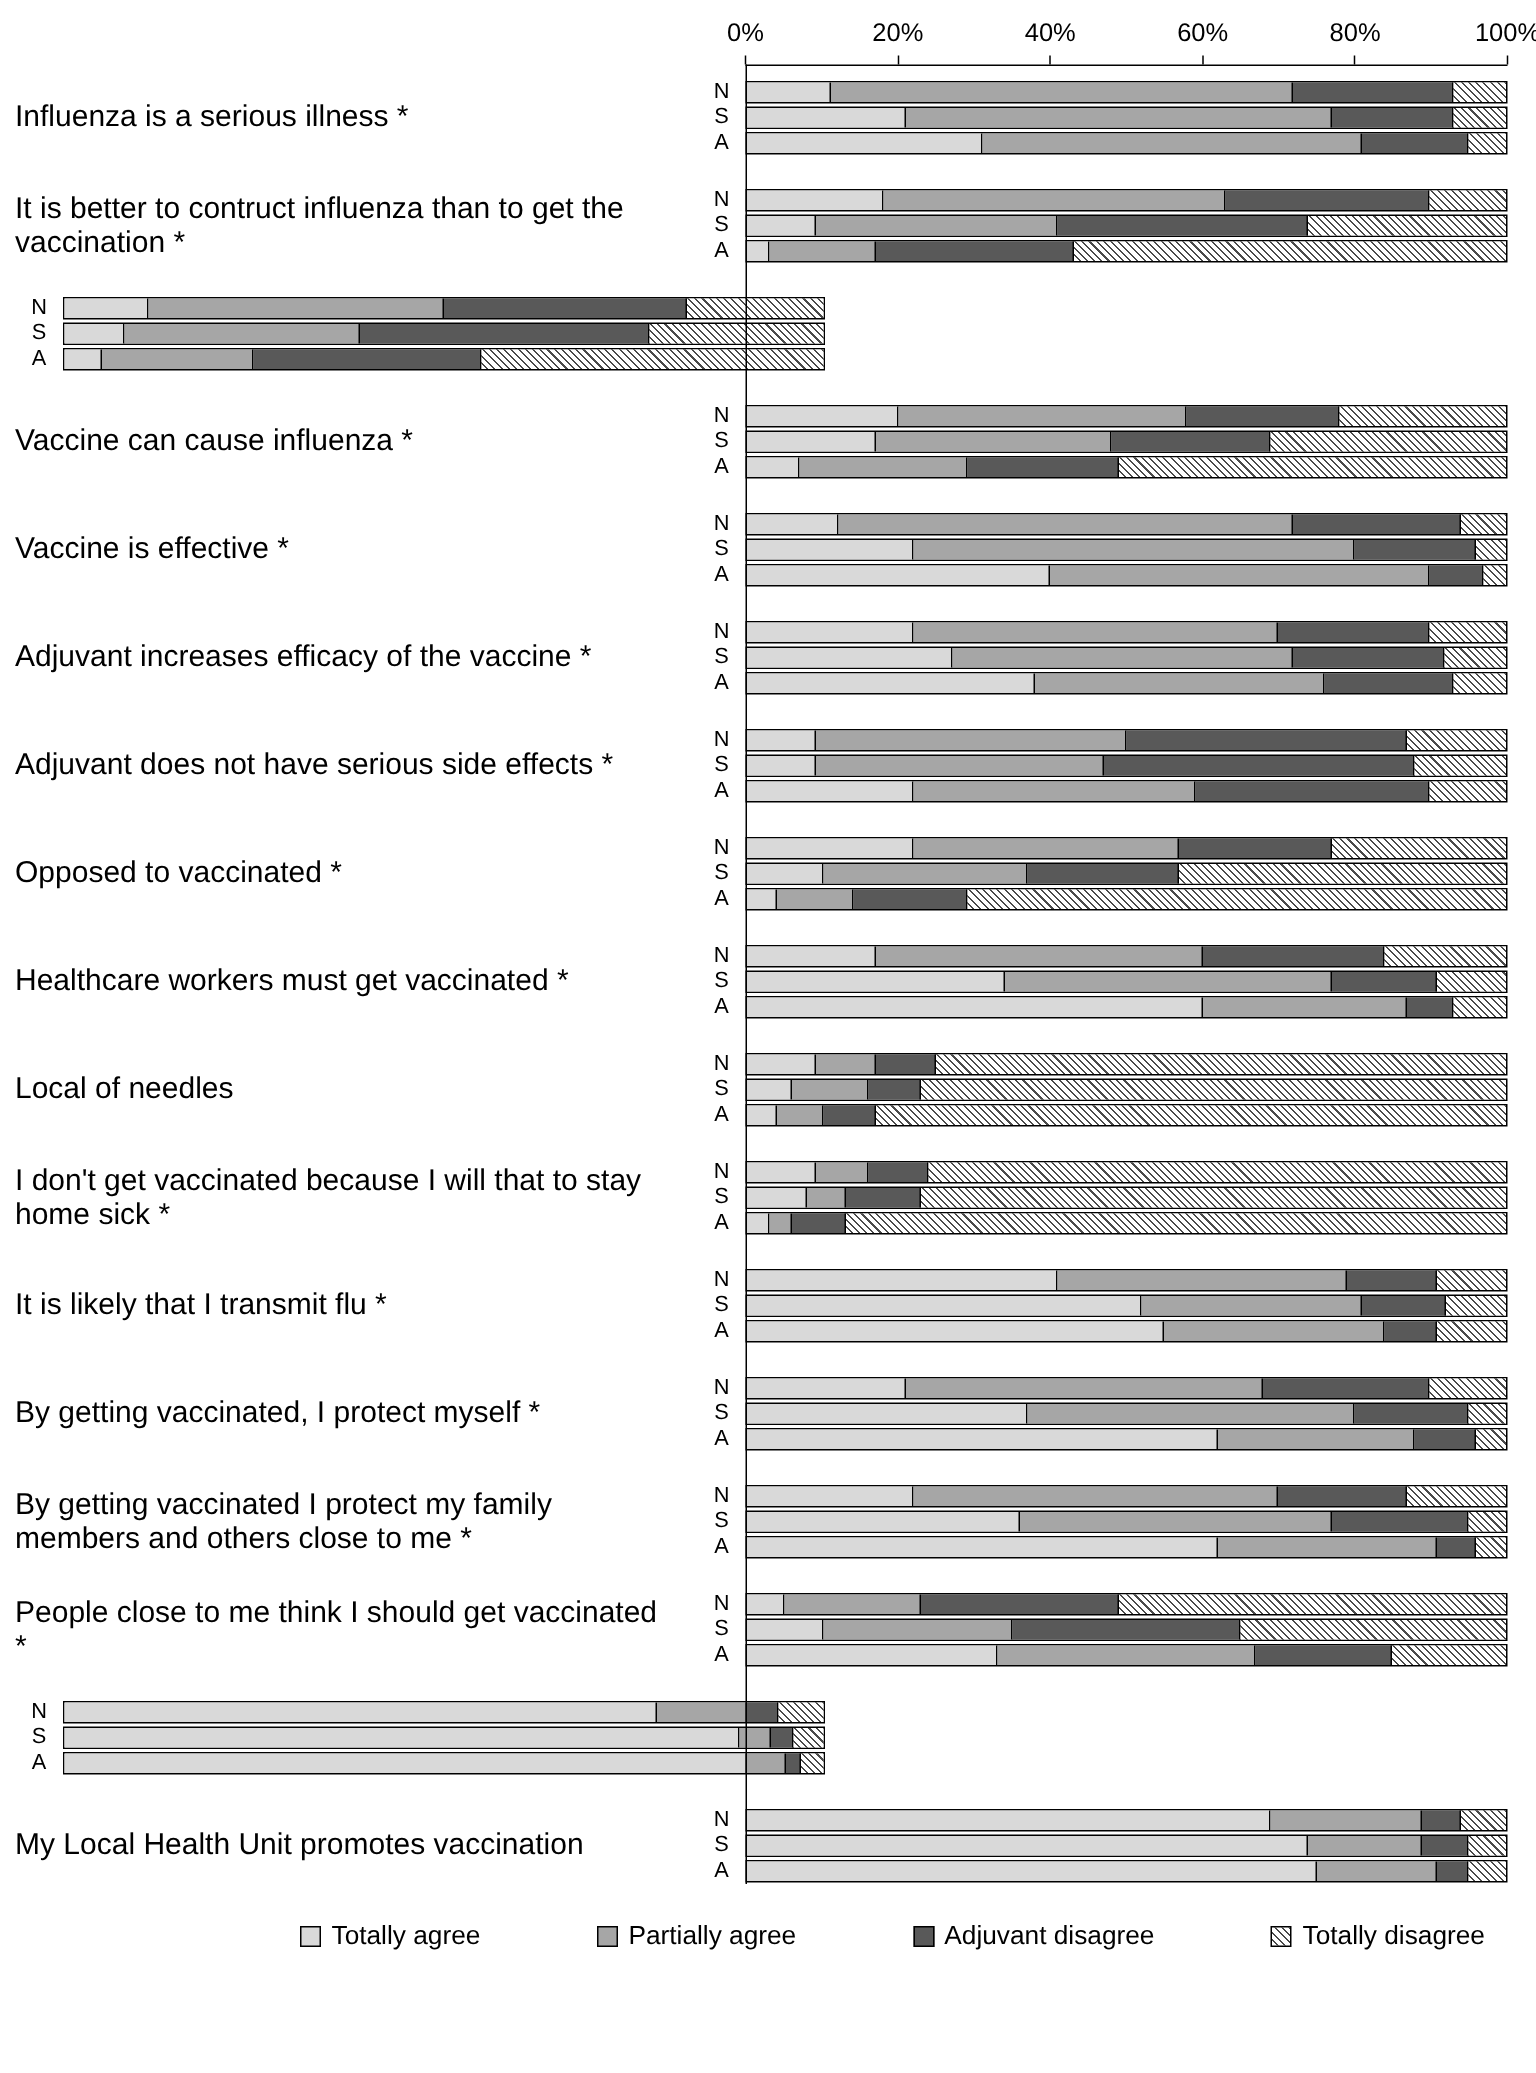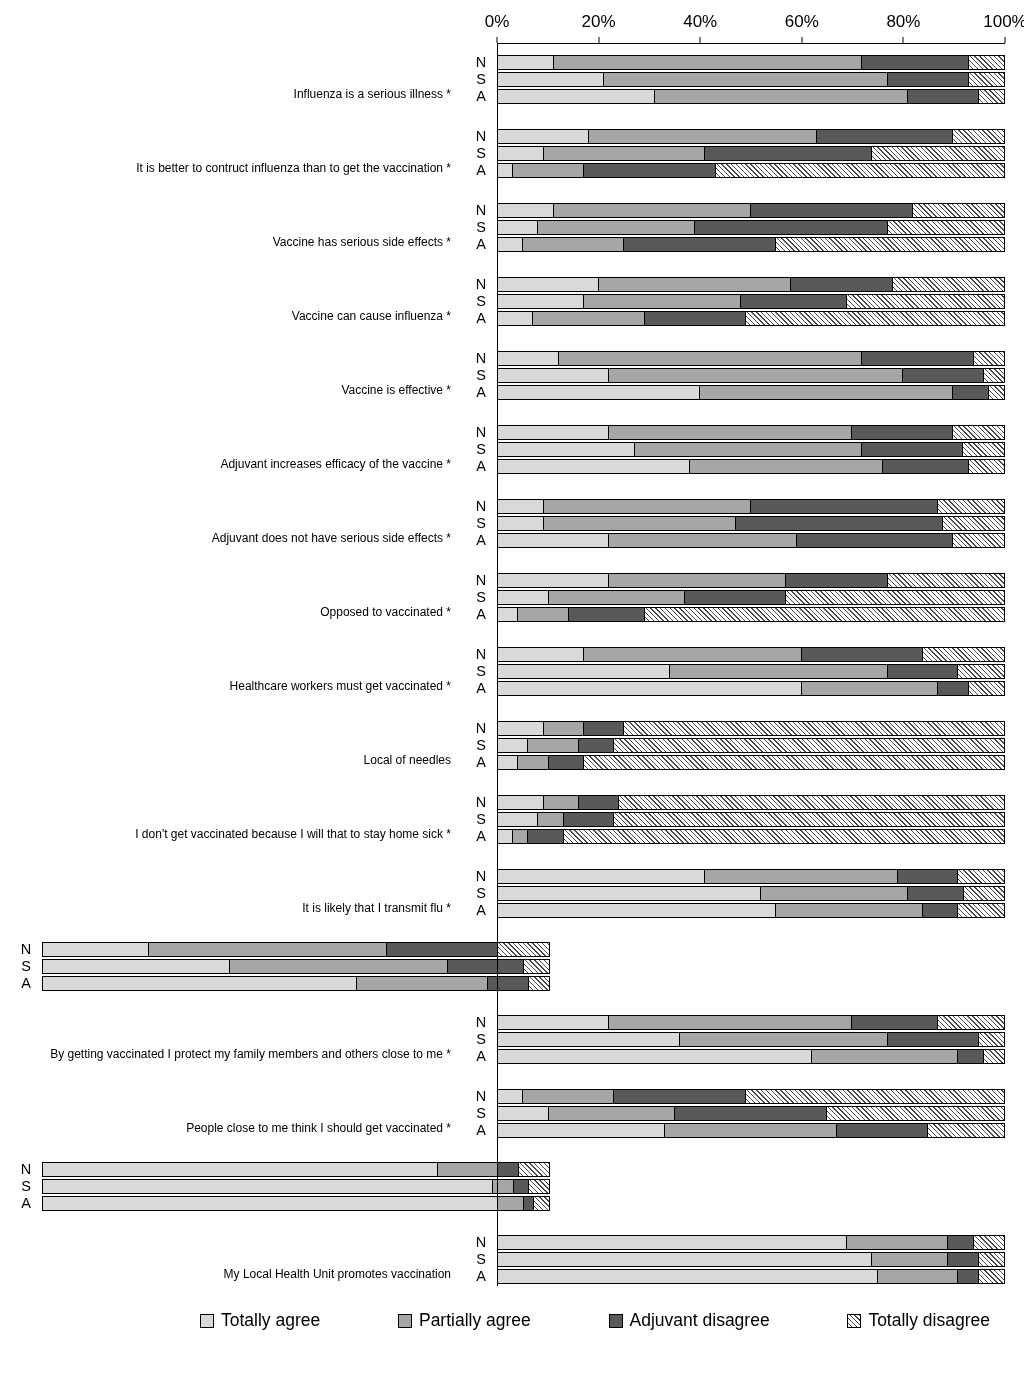--- a/index.html
+++ b/index.html
@@ -34,21 +34,21 @@
     position:absolute; left:487px; top:35px; bottom:0;
     width:1px; background:#000;
   }
 
   
   #chart-body { padding-top:9px; }
   .group-row { display:flex; align-items:center; margin-bottom:21px; }
   .group-row:last-child { margin-bottom:0; }
   .group-label {
     width:455px; flex:none; box-sizing:border-box; padding-right:14px;
-    text-align:right; font-size:12px; line-height:23px;margin-top:30px;
+    font-size:20px; line-height:23px;
   }
   .bars { width:540px; flex:none; }
   .bar-row { display:flex; align-items:center; height:17px; }
   .row-letter {
     width:32px; flex:none; text-align:center;
     font-size:14.5px; line-height:17px;
   }
   .bar-track {
     width:508px; flex:none; height:15px;
     display:flex; box-sizing:border-box;
@@ -161,21 +161,20 @@
               <div class="bar-track">
                 <div class="seg" style="width: 3%; background: rgb(217, 217, 217);"></div>
                 <div class="seg" style="width: 14%; background: rgb(166, 166, 166);"></div>
                 <div class="seg" style="width: 26%; background: rgb(89, 89, 89);"></div>
                 <div class="seg hatch" style="width: 57%;"></div>
               </div>
             </div>
           </div>
         </div>
         <div class="group-row">
-          <div class="group-label">Vaccine has serious side effects *</div>
           <div class="bars">
             <div class="bar-row">
               <span class="row-letter">N</span>
               <div class="bar-track">
                 <div class="seg" style="width: 11%; background: rgb(217, 217, 217);"></div>
                 <div class="seg" style="width: 39%; background: rgb(166, 166, 166);"></div>
                 <div class="seg" style="width: 32%; background: rgb(89, 89, 89);"></div>
                 <div class="seg hatch" style="width: 18%;"></div>
               </div>
             </div>
@@ -481,20 +480,21 @@
               <div class="bar-track">
                 <div class="seg" style="width: 55%; background: rgb(217, 217, 217);"></div>
                 <div class="seg" style="width: 29%; background: rgb(166, 166, 166);"></div>
                 <div class="seg" style="width: 7%; background: rgb(89, 89, 89);"></div>
                 <div class="seg hatch" style="width: 9%;"></div>
               </div>
             </div>
           </div>
         </div>
         <div class="group-row">
+          <div class="group-label">By getting vaccinated, I protect myself *</div>
           <div class="bars">
             <div class="bar-row">
               <span class="row-letter">N</span>
               <div class="bar-track">
                 <div class="seg" style="width: 21%; background: rgb(217, 217, 217);"></div>
                 <div class="seg" style="width: 47%; background: rgb(166, 166, 166);"></div>
                 <div class="seg" style="width: 22%; background: rgb(89, 89, 89);"></div>
                 <div class="seg hatch" style="width: 10%;"></div>
               </div>
             </div>

